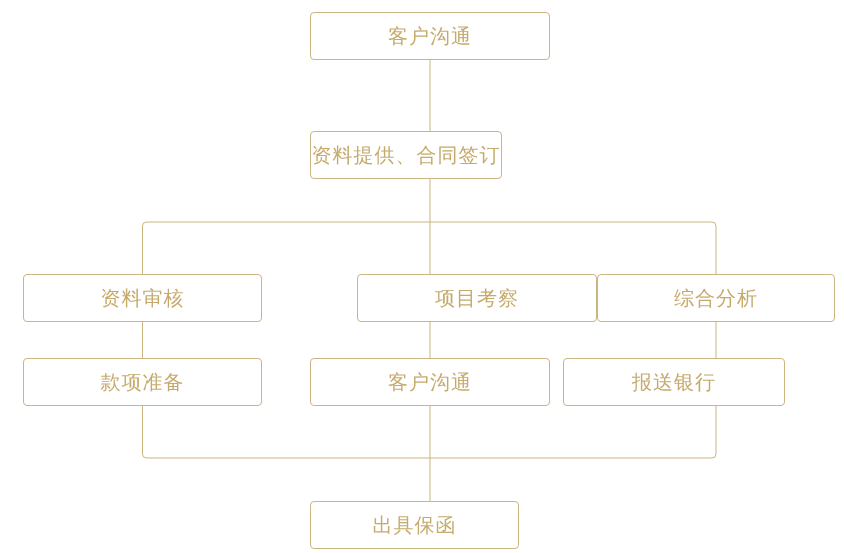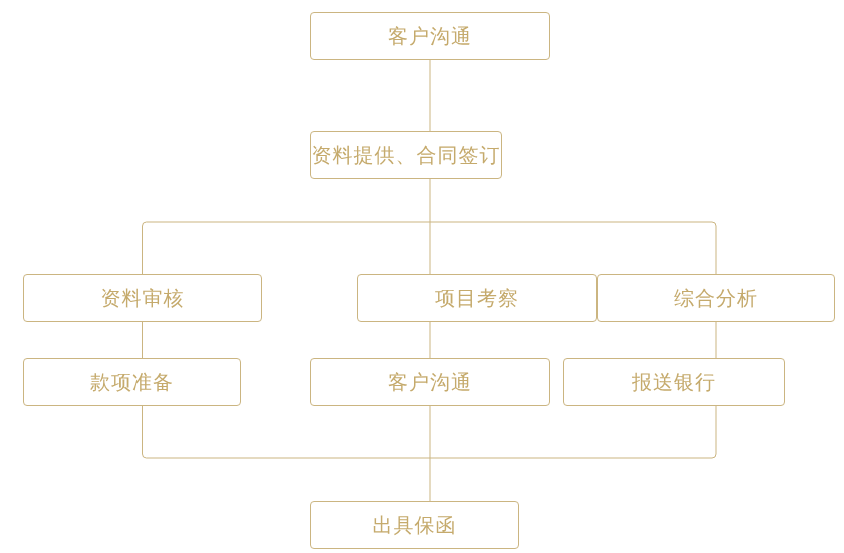--- a/index.html
+++ b/index.html
@@ -73,21 +73,21 @@
   <div class="node" style="left:310px; top:12px; width:240px;">客户沟通</div>
 
   <div class="node" style="left:310px; top:131px; width:192px;">资料提供、合同签订</div>
 
   <div class="node" style="left:23px; top:274px; width:239px;font-family:Liberation Mono, monospace;">资料审核</div>
 
   <div class="node" style="left:310px; top:274px; width:240px;margin-left:47px;">项目考察</div>
 
   <div class="node" style="left:597px; top:274px; width:238px;">综合分析</div>
 
-  <div class="node" style="left:23px; top:358px; width:218px;">款项准备</div>
+  <div class="node" style="left:23px; top:358px; width:239px;">款项准备</div>
 
   <div class="node" style="left:310px; top:358px; width:240px;">客户沟通</div>
 
   <div class="node" style="left:563px; top:358px; width:222px;">报送银行</div>
 
   <div class="node" style="left:310px; top:501px; width:209px;">出具保函</div>
 
 </div>
 
 </body></html>

